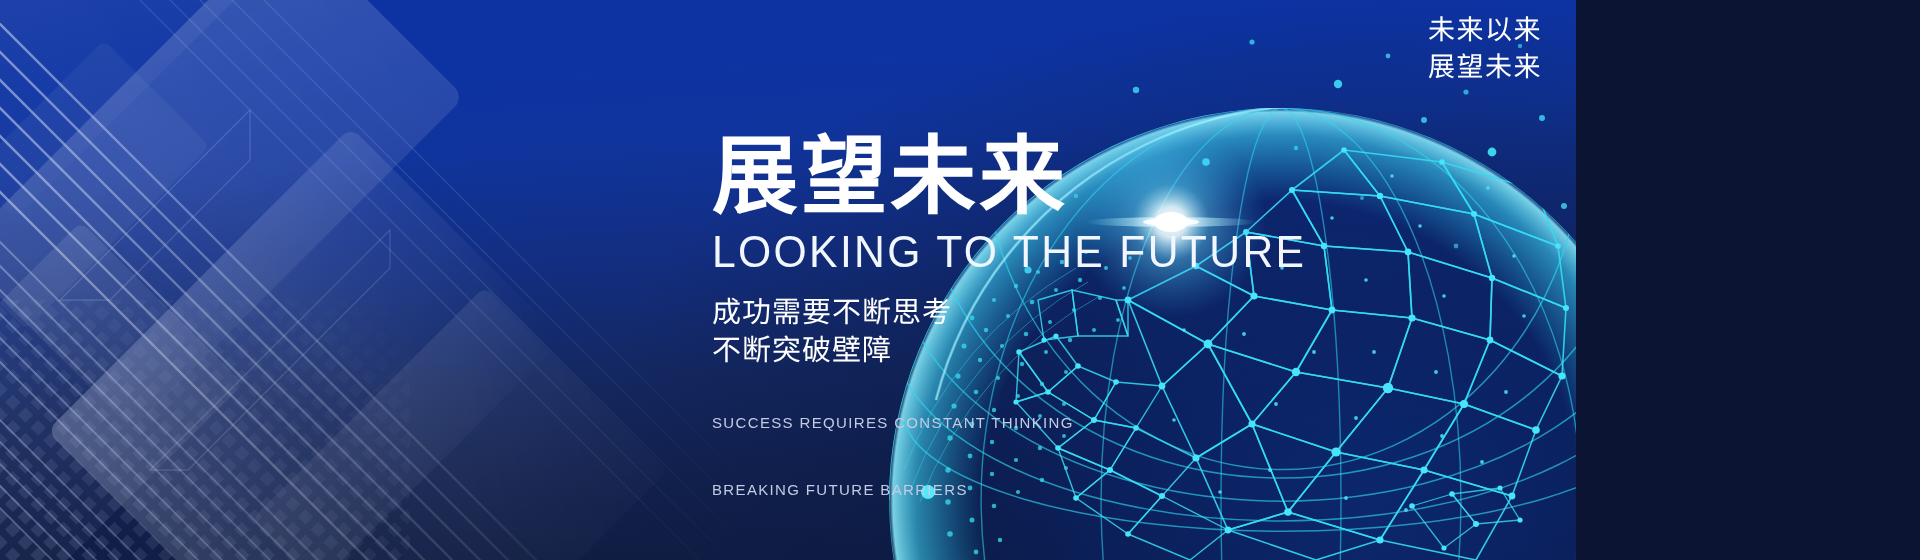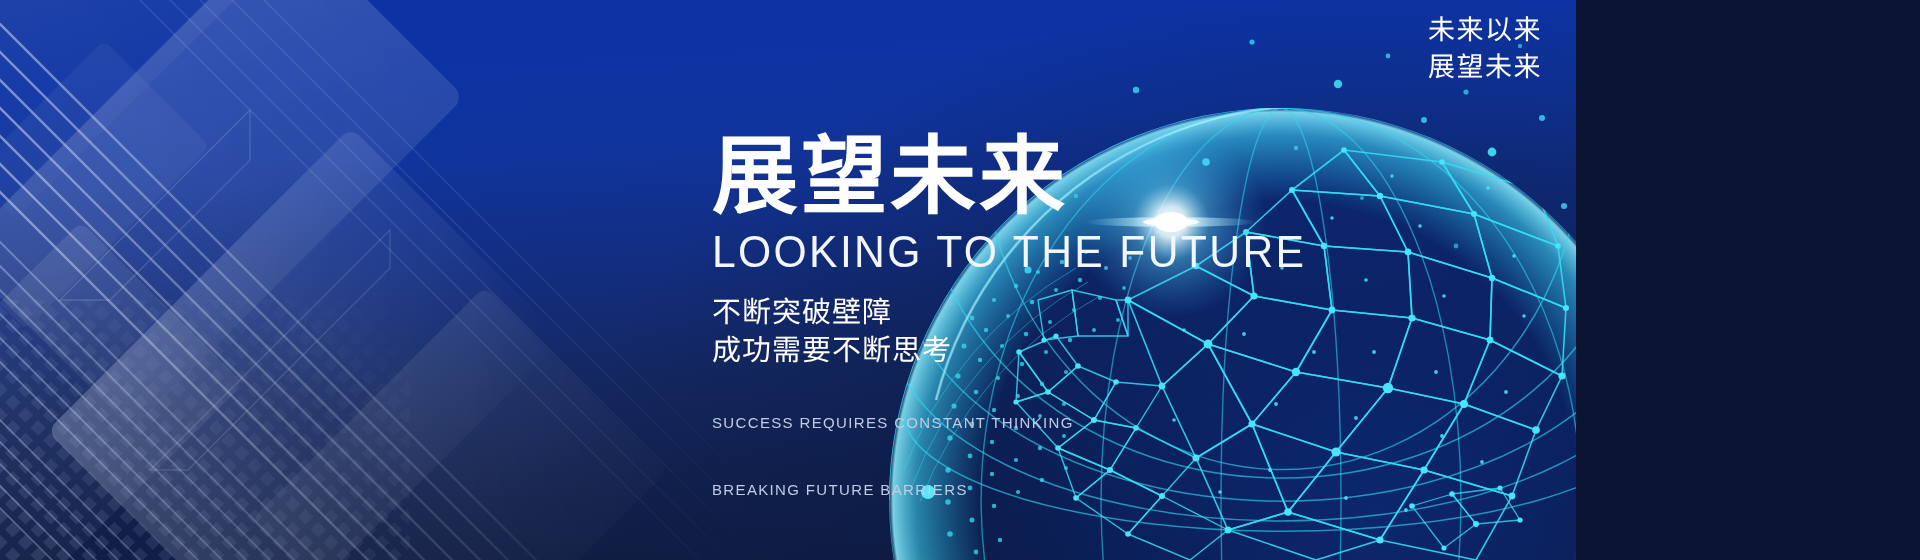--- a/index.html
+++ b/index.html
@@ -525,22 +525,22 @@
   <div class="corner-slogan">
     <div>未来以来</div>
     <div>展望未来</div>
   </div>
 
   <div class="copy">
     <h1 class="title-cn">展望未来</h1>
 
     <div class="title-en">LOOKING TO THE FUTURE</div>
 
+    <p class="sub-cn">成功需要不断思考</p>
     <p class="sub-cn">不断突破壁障</p>
-    <p class="sub-cn">成功需要不断思考</p>
 
     <div class="sub-en">
       <div>SUCCESS REQUIRES CONSTANT THINKING</div>
       <div>BREAKING FUTURE BARRIERS</div>
     </div>
   </div>
 
 </div>
 
 </body></html>

